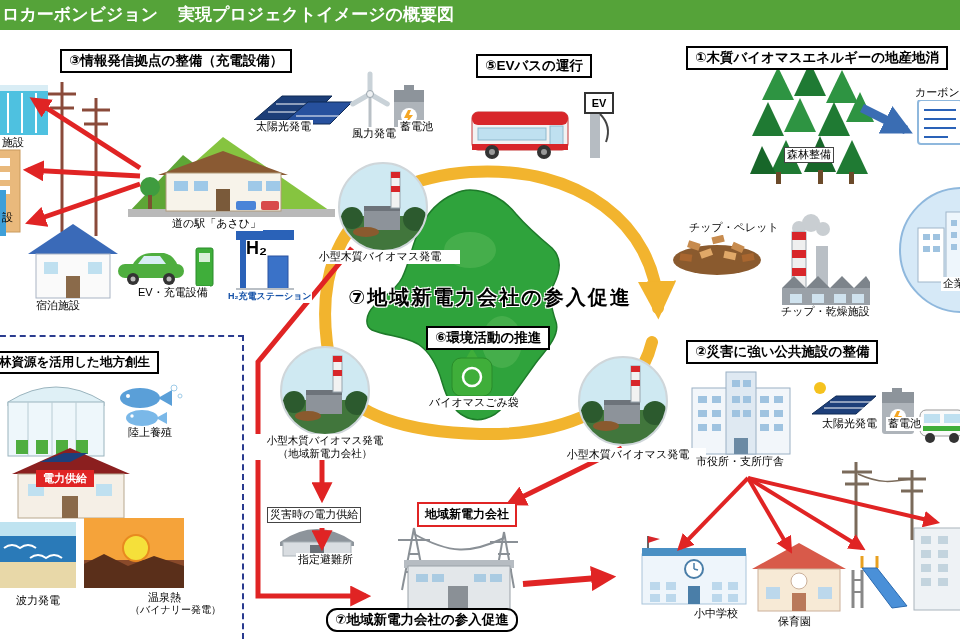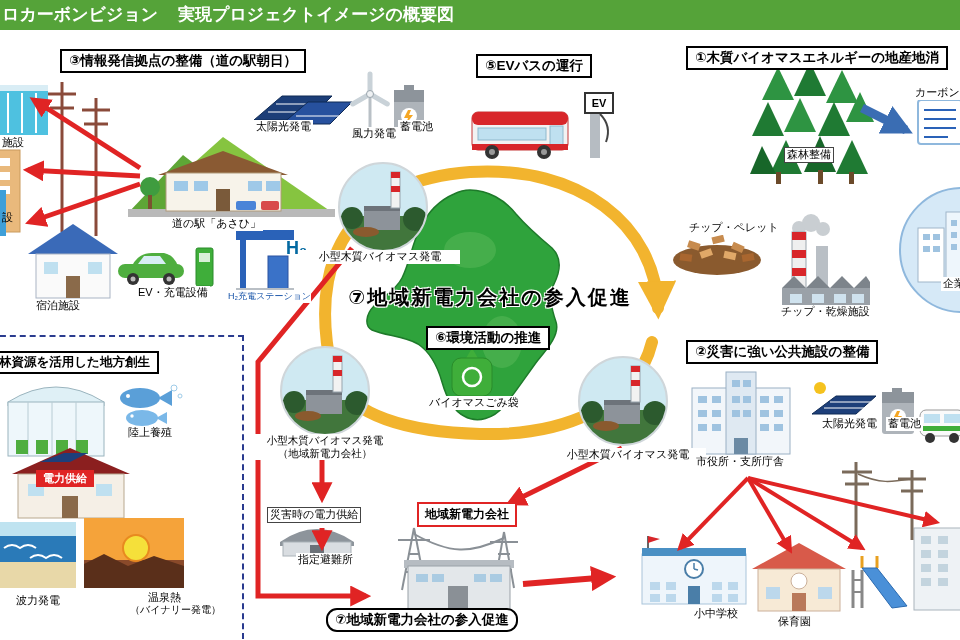--- a/index.html
+++ b/index.html
@@ -20,23 +20,23 @@
     padding:1px 7px;white-space:nowrap;z-index:6;color:#000;}
   .dash{position:absolute;left:-10px;top:335px;width:250px;height:310px;
     border:2px dashed #2a3b8f;z-index:4;}
   .redbox{position:absolute;background:#fff;border:2px solid #e02424;color:#000;font-weight:bold;
     font-size:12px;padding:2px 6px;white-space:nowrap;z-index:5;}
   .redfill{position:absolute;background:#e02424;color:#fff;font-weight:bold;font-size:11px;
     padding:1px 7px;white-space:nowrap;z-index:5;}
   .nettitle{position:absolute;left:335px;top:284px;width:310px;text-align:center;z-index:5;
     font-size:20px;font-weight:bold;letter-spacing:2px;color:#000;
     text-shadow:1px 1px 0 #fff,-1px -1px 0 #fff,1px -1px 0 #fff,-1px 1px 0 #fff;}
-  .h2big{position:absolute;left:246px;top:238px;z-index:5;color:#0369a1;font-weight:bold;
-    font-size:18px;background:transparent;padding-left:40px;}
-  .h2lbl{position:absolute;left:228px;top:290px;z-index:5;color:#1552a8;font-weight:normal;
+  .h2big{position:absolute;left:246px;top:238px;z-index:5;color:#000000;font-weight:bold;
+    font-size:18px;background:transparent;}
+  .h2lbl{position:absolute;left:228px;top:290px;z-index:5;color:#1552a8;font-weight:bold;
     font-size:9px;background:#fff;white-space:nowrap;text-align:center;}
   .evbox{position:absolute;left:584px;top:92px;width:26px;height:18px;border:2px solid #333;
     background:#fff;color:#000;font-weight:bold;font-size:11px;text-align:center;line-height:18px;z-index:5;}
   .sm10{font-size:10px;}
 </style>
 </head>
 <body>
 
 <div class="canvas">
 
@@ -506,21 +506,21 @@
     <use href="#bplant" transform="translate(578,356)"></use>
   </svg>
 
   <div class="hdr">
     <span class="t1">ロカーボンビジョン</span>
     <span class="t2">実現プロジェクトイメージの概要図</span>
   </div>
 
   <div class="dash"></div>
 
-  <div class="sec" style="left:60px;top:49px;">③情報発信拠点の整備（道の駅朝日）</div>
+  <div class="sec" style="left:60px;top:49px;">③情報発信拠点の整備（充電設備）</div>
   <div class="sec" style="left:476px;top:54px;">⑤EVバスの運行</div>
   <div class="sec" style="left:686px;top:46px;">①木質バイオマスエネルギーの地産地消</div>
   <div class="sec" style="left:686px;top:340px;">②災害に強い公共施設の整備</div>
   <div class="sec" style="left:426px;top:326px;">⑥環境活動の推進</div>
   <div class="sec" style="left:326px;top:608px;border-radius:11px;">⑦地域新電力会社の参入促進</div>
   <div class="sec" style="left:-10px;top:351px;font-size:12.5px;">林資源を活用した地方創生</div>
 
   <div class="nettitle">⑦地域新電力会社の参入促進</div>
 
   <div class="lbl" style="left:254px;top:120px;">太陽光発電</div>

